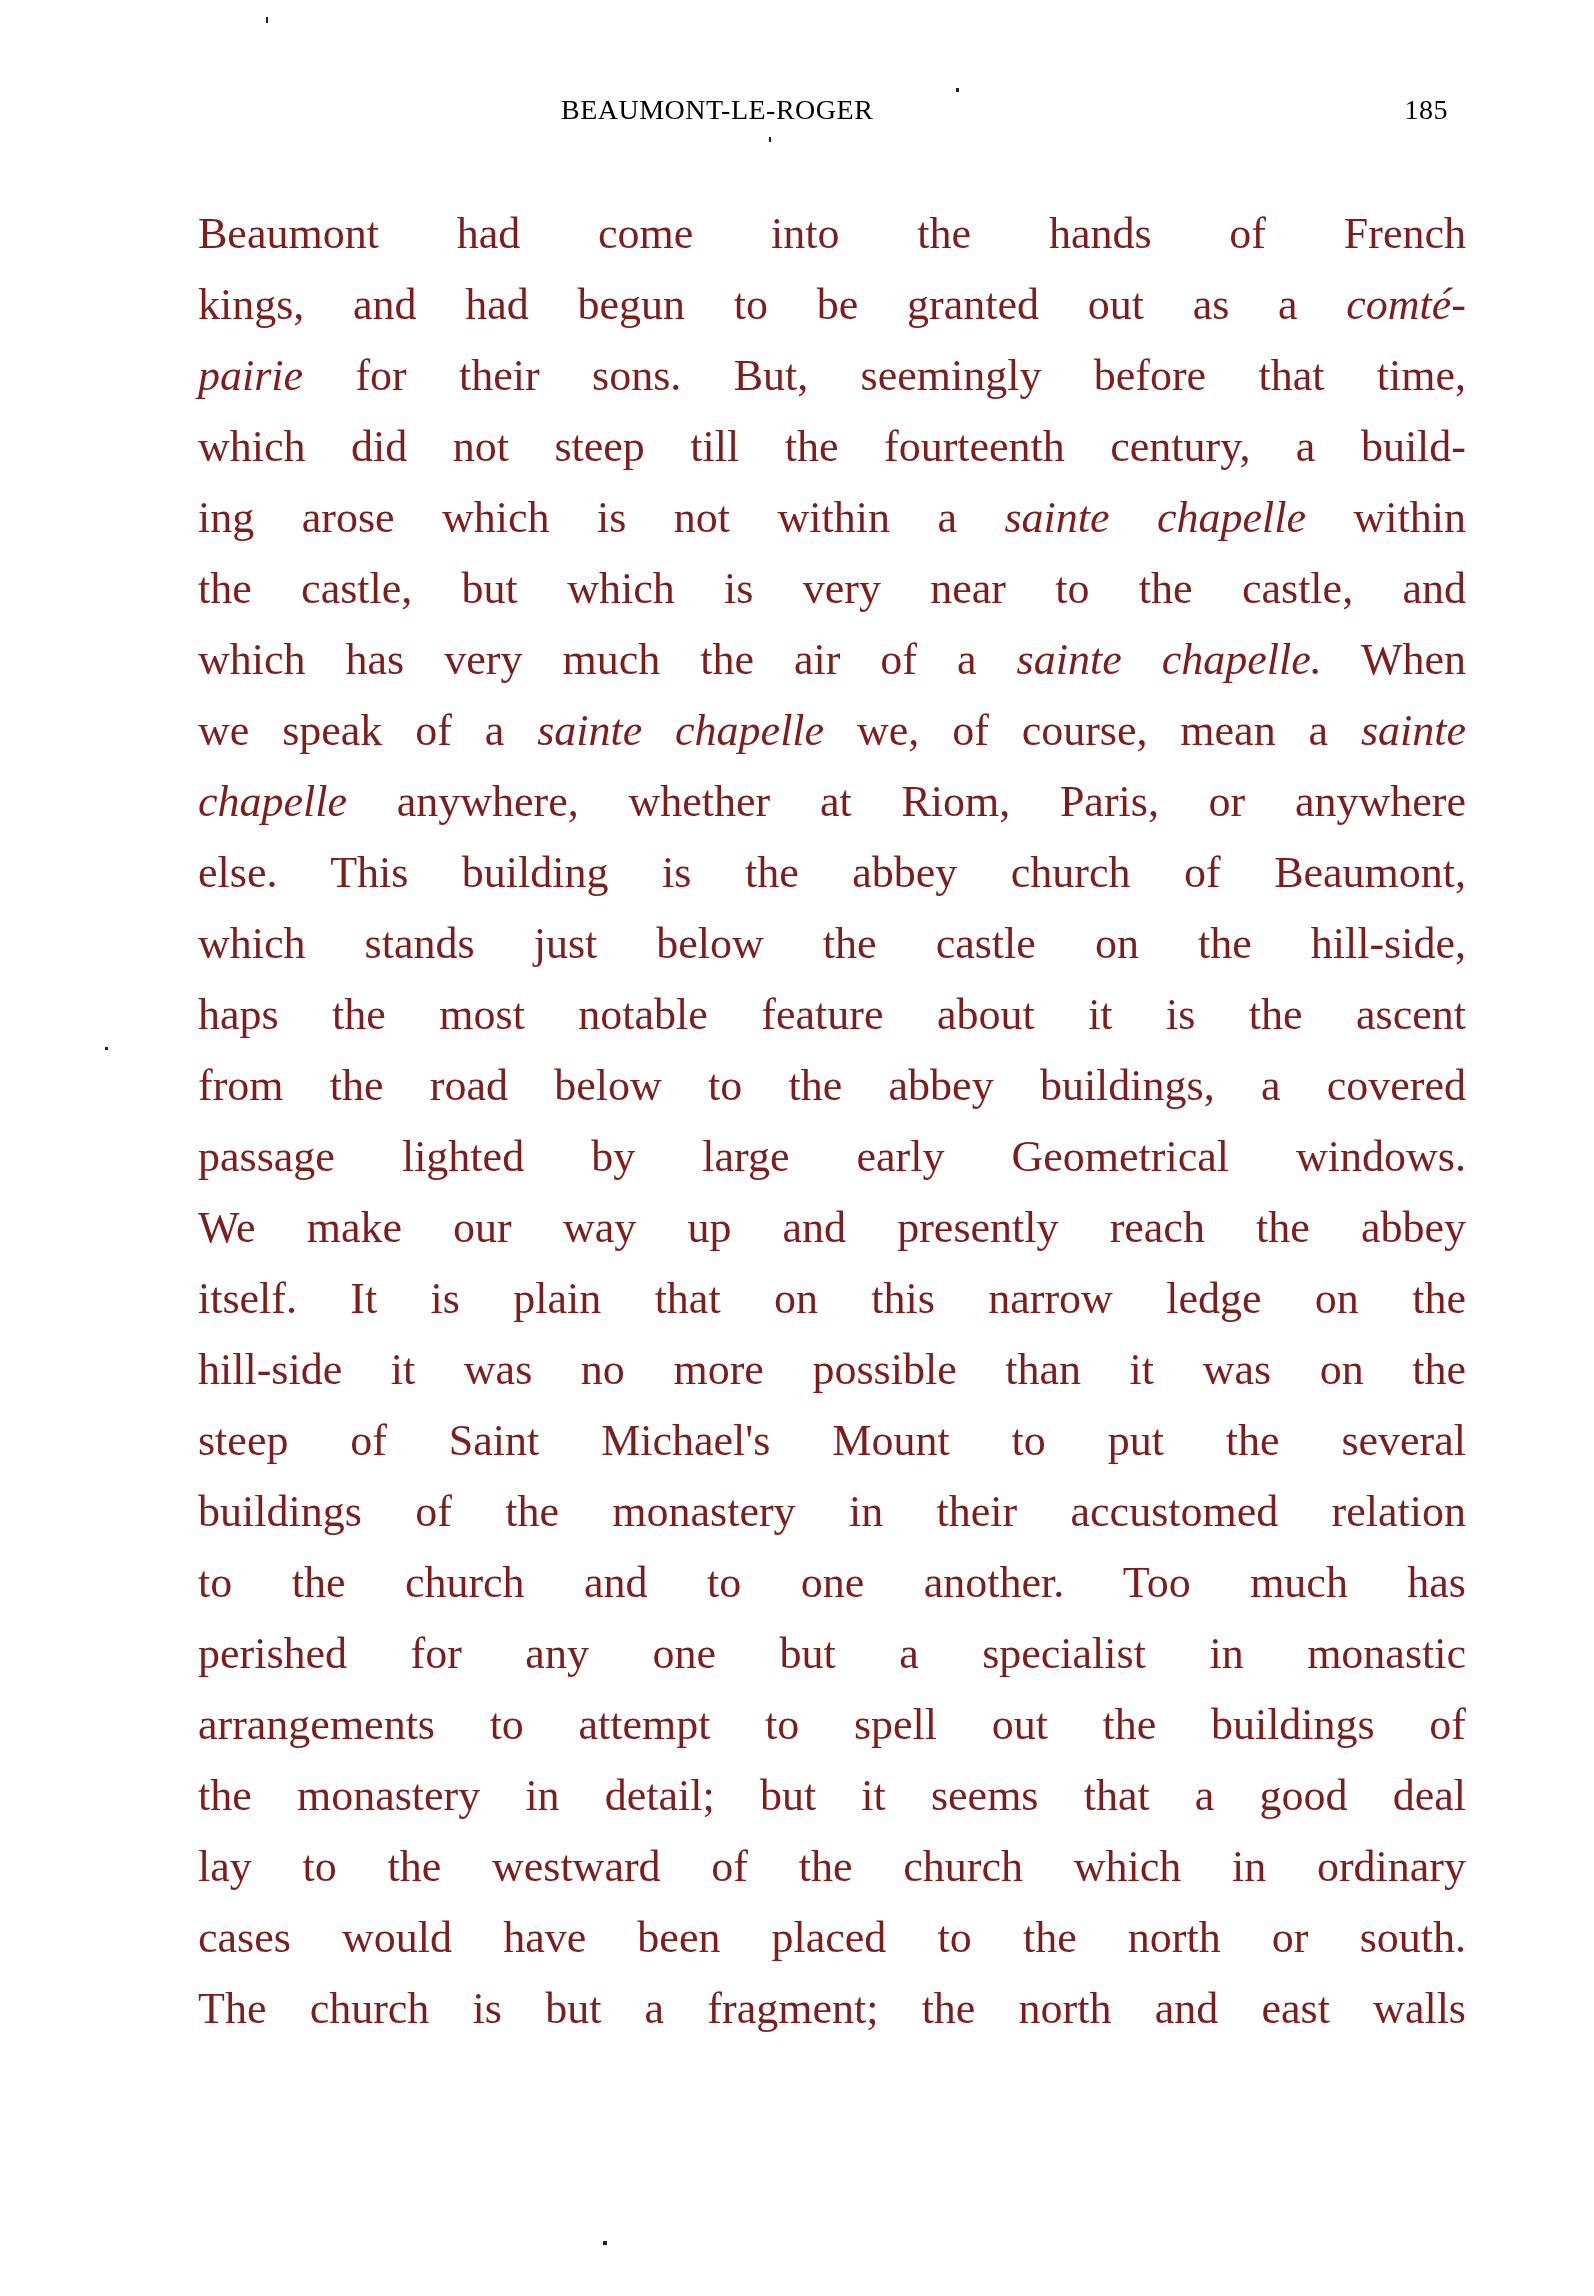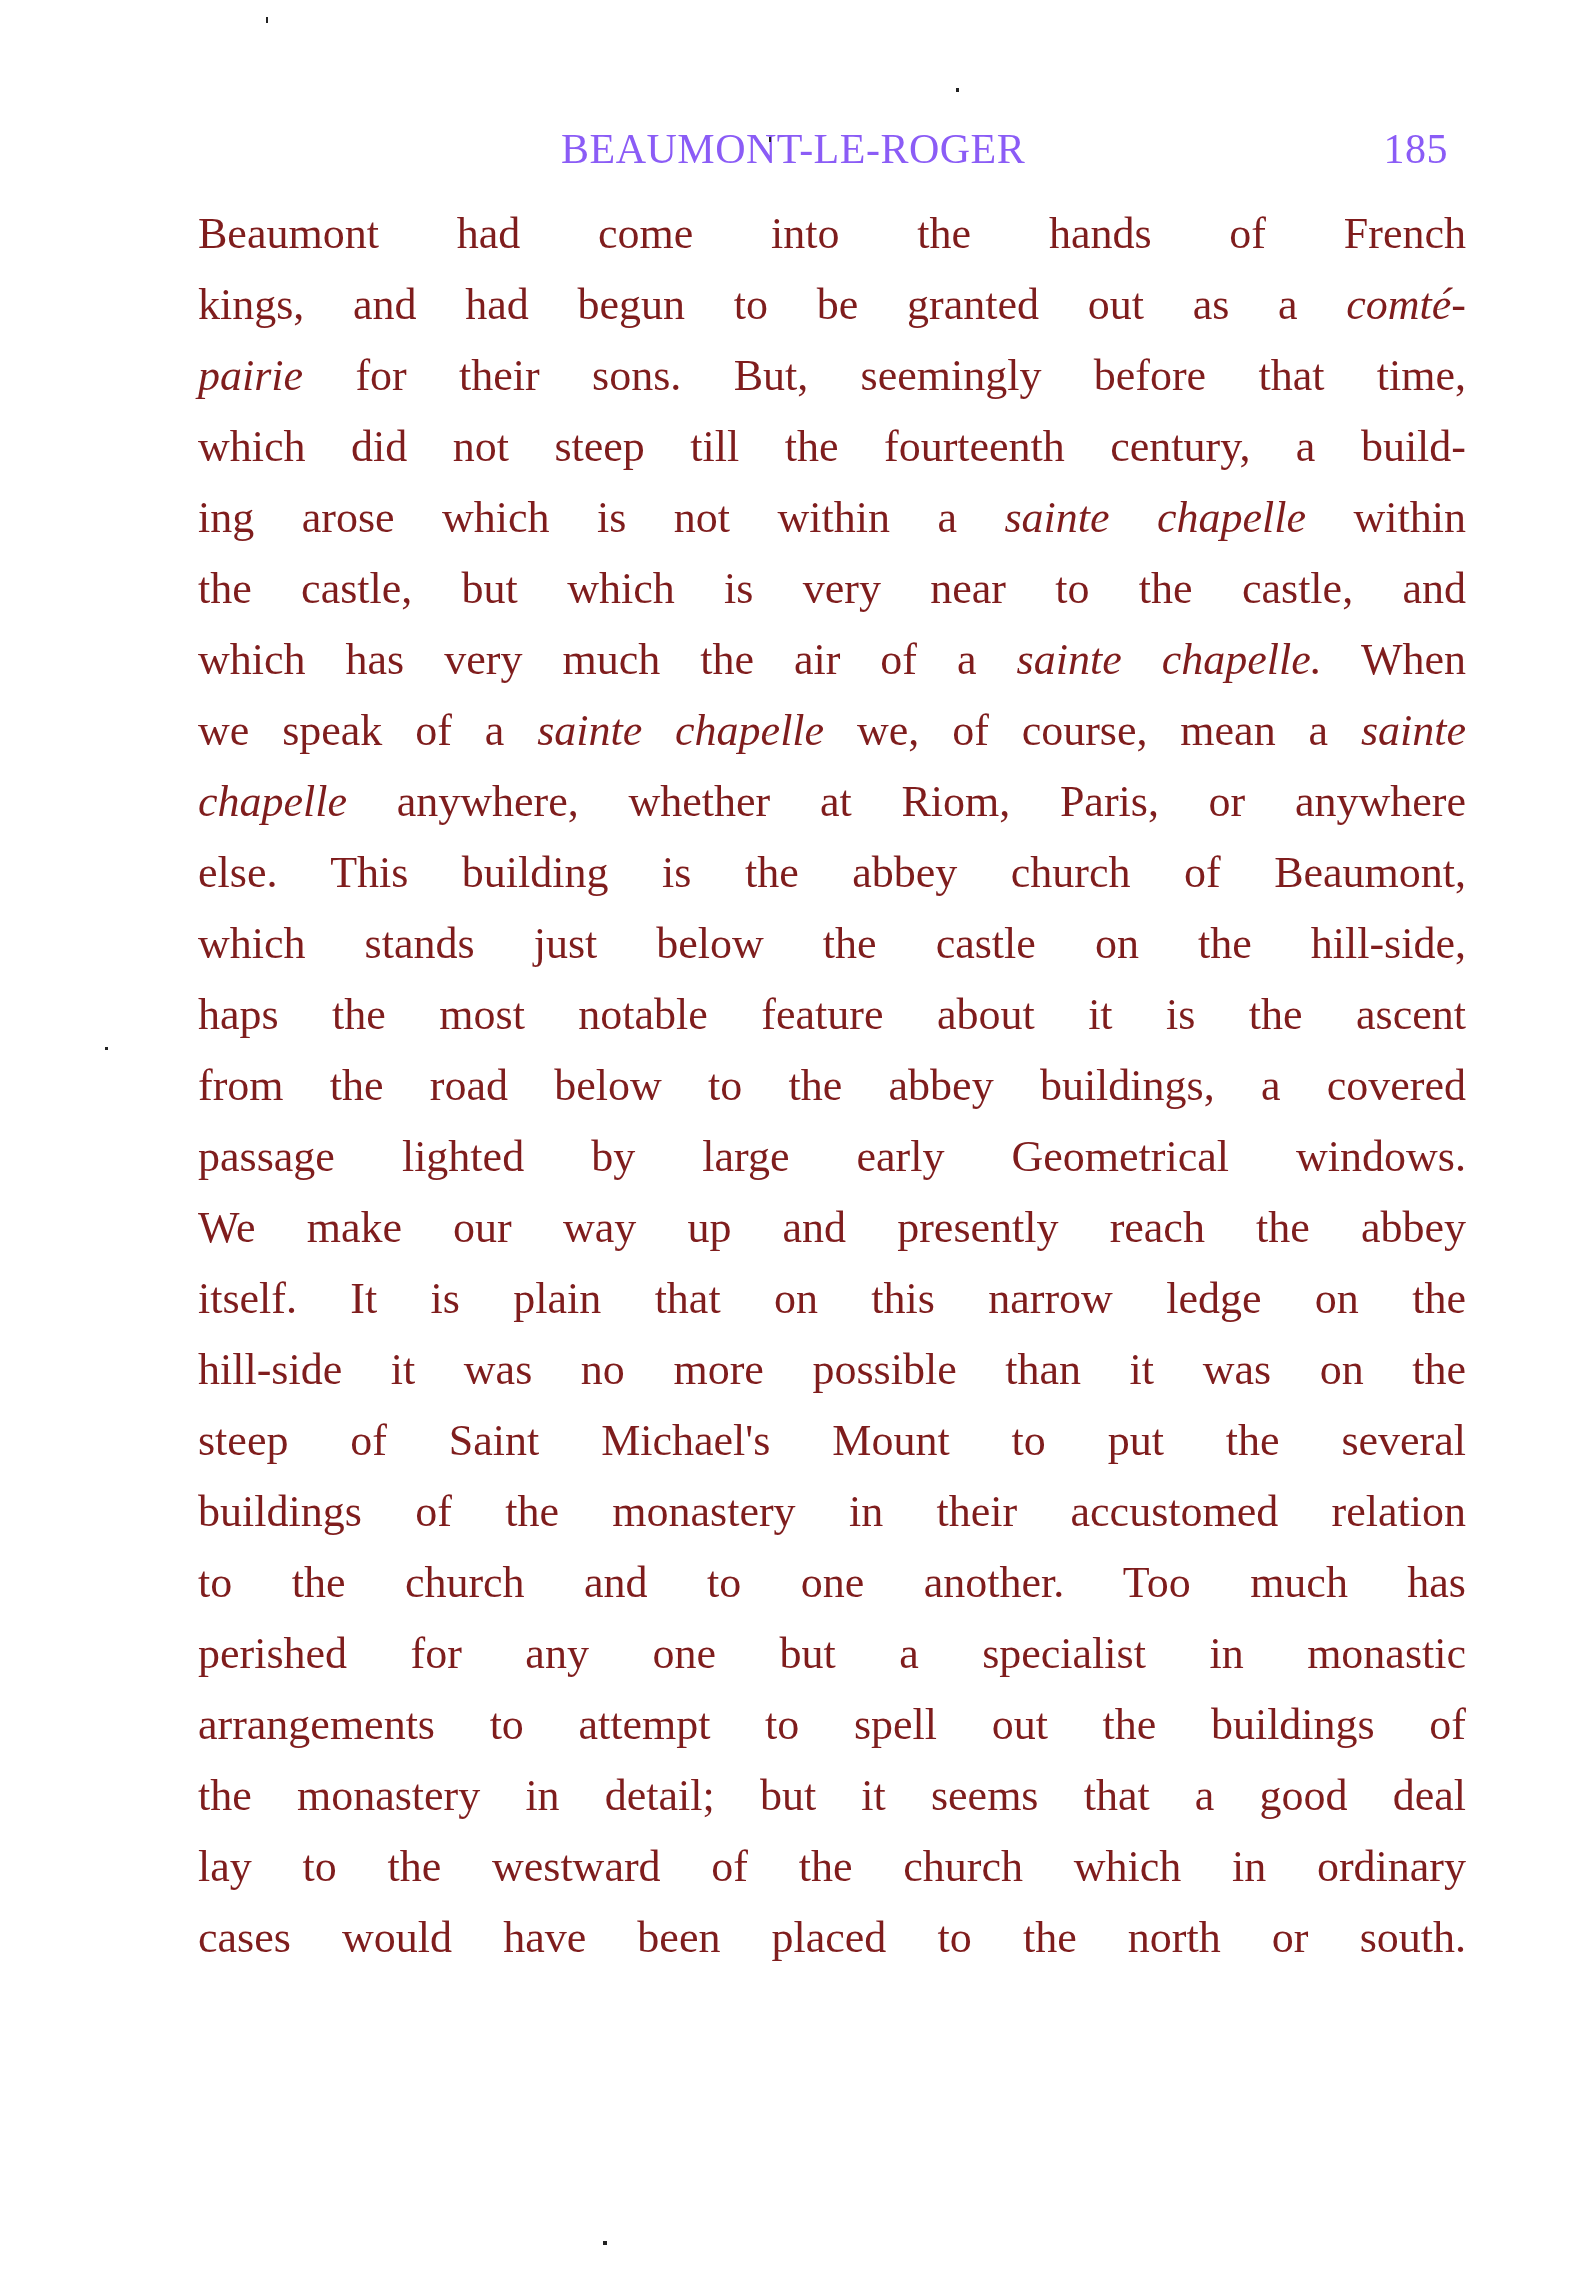--- a/index.html
+++ b/index.html
@@ -1,20 +1,20 @@
 <!DOCTYPE html>
 <html style="font-size:15px"><head>
 <meta charset="utf-8">
 <style>
   html, body { margin: 0; padding: 0; background: #ffffff; }
   body { width: 1594px; height: 2297px; position: relative; overflow: hidden; }
   .page { position: absolute; left: 0; top: 0; width: 1594px; height: 2297px; background: #fff; }
   .running-head {
-    position: absolute; top: 125px; left: 561px; width: 887px; height: 56px;
-    font-family: "Liberation Serif", "DejaVu Serif", serif; font-size: 42px; color: #8b5cf6;
+    position: absolute; top: 94px; left: 561px; width: 887px; height: 56px;
+    font-family: "Liberation Serif", "DejaVu Serif", serif; font-size: 28px; color: #000000;
     letter-spacing: 0.5px;
   }
   .running-title { position: absolute; left: 0; top: 0; }
   .page-number { position: absolute; right: 0; top: 0; }
   .body-text {
     position: absolute; left: 198px; top: 198px; width: 1268px;
     font-family: "Liberation Serif", "DejaVu Serif", serif; font-size: 44px; color: #7f1d1d;
     line-height: 71px;
   }
   .line {
@@ -52,20 +52,21 @@
       <span class="line"><span>itself.  It is plain that on this narrow ledge on the</span></span>
       <span class="line"><span>hill-side it was no more possible than it was on the</span></span>
       <span class="line"><span>steep of Saint Michael's Mount to put the several</span></span>
       <span class="line"><span>buildings of the monastery in their accustomed relation</span></span>
       <span class="line"><span>to the church and to one another.  Too much has</span></span>
       <span class="line"><span>perished for any one but a specialist in monastic</span></span>
       <span class="line"><span>arrangements to attempt to spell out the buildings of</span></span>
       <span class="line"><span>the monastery in detail; but it seems that a good deal</span></span>
       <span class="line"><span>lay to the westward of the church which in ordinary</span></span>
       <span class="line"><span>cases would have been placed to the north or south.</span></span>
+      <span class="line"><span>The church is but a fragment; the north and east walls</span></span>
     </div>
 
   <div class="speck" style="left:266px;top:17px;width:1.9px;height:5.6px;"></div>
   <div class="speck" style="left:769px;top:137px;width:1.9px;height:4.7px;"></div>
   <div class="speck" style="left:956px;top:88px;width:2.8px;height:3.8px;"></div>
   <div class="speck" style="left:105px;top:1047px;width:2.8px;height:2.8px;"></div>
   <div class="speck" style="left:603px;top:2241px;width:3.8px;height:3.8px;"></div>
 </div>
 
 

